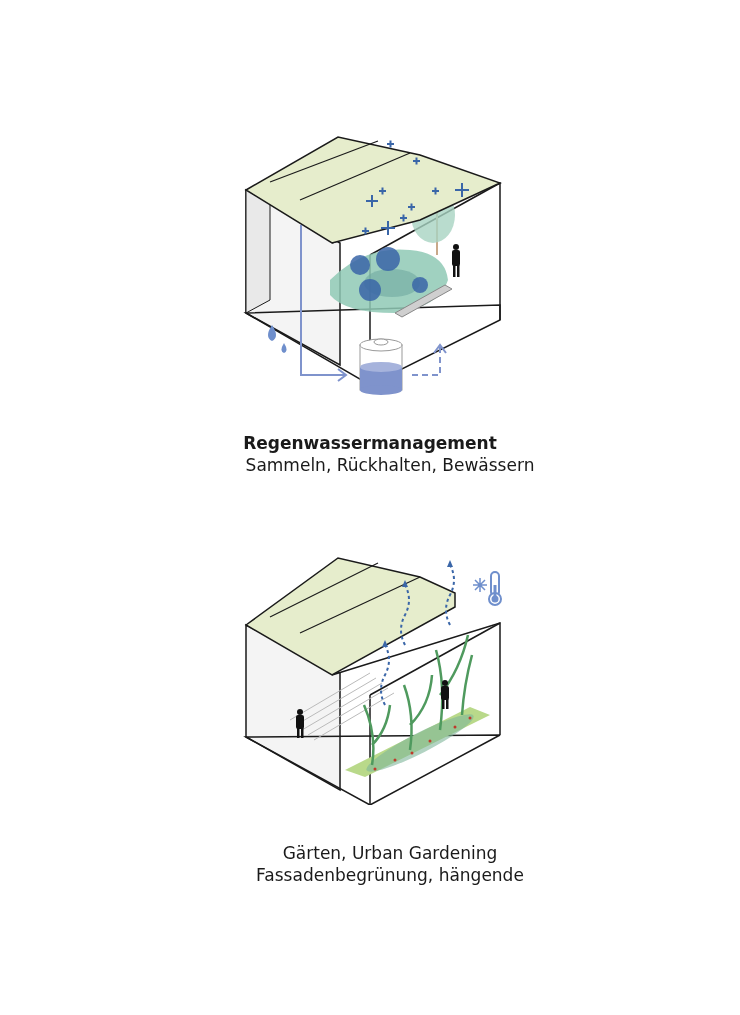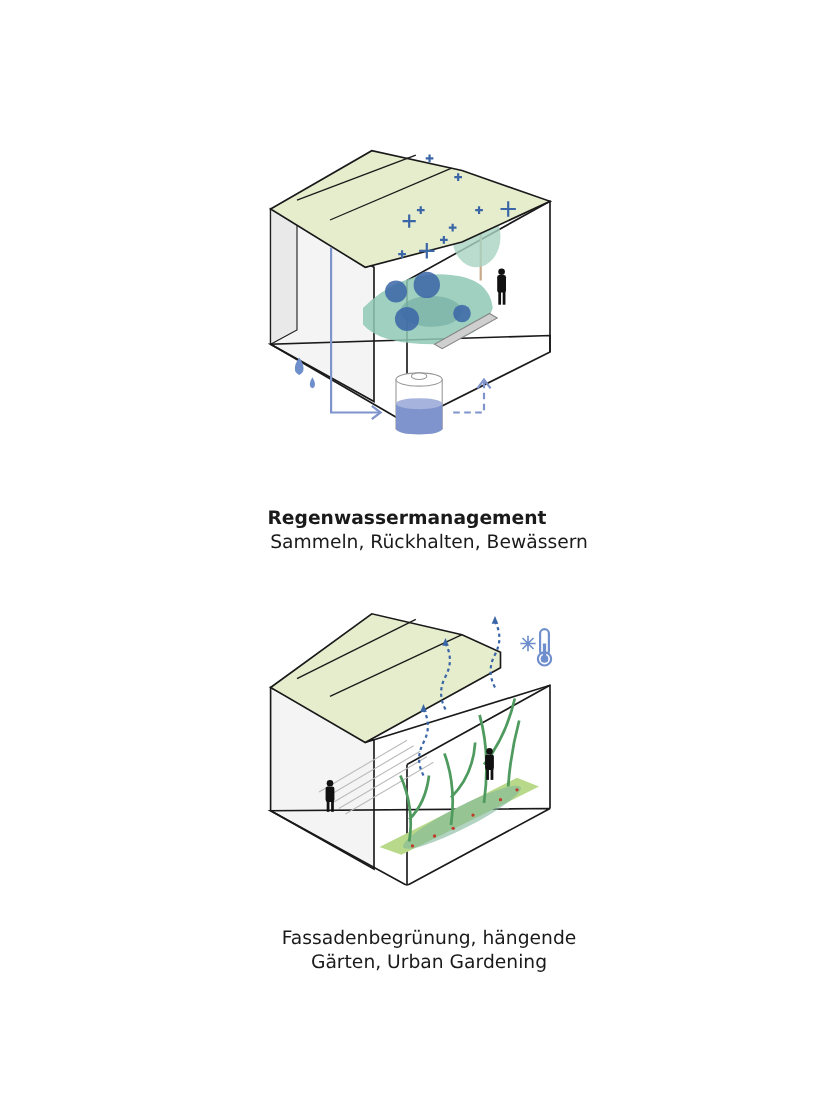--- a/index.html
+++ b/index.html
@@ -1,19 +1,19 @@
 <!DOCTYPE html>
 <html><head>
 <meta charset="utf-8">
 <style>
   html, body { margin:0; padding:0; background:#ffffff; }
   body { width:740px; height:1015px; position:relative; overflow:hidden; font-family:"DejaVu Sans", sans-serif; }
   .diagram { position:absolute; left:0; width:740px; }
   .caption { position:absolute; left:0; width:740px; text-align:center; color:#1a1a1a; }
-  .caption .title { font-weight:bold; font-size:17px; line-height:22px;margin-top:28px; }
+  .caption .title { font-weight:bold; font-size:17px; line-height:22px; }
   .caption .sub { font-size:17px; line-height:22px;margin-left:40px; }
   svg { display:block; }
 </style>
 </head>
 <body>
 
 <div class="diagram" style="top:135px;">
   <svg width="740" height="270" viewBox="0 0 740 270">
 
     <polygon points="246,55 340,108 340,230 246,178" fill="#f4f4f4" stroke="#1a1a1a" stroke-width="1.5"></polygon>
@@ -155,15 +155,15 @@
     </g>
     <g>
       <rect x="491" y="17" width="8" height="24" rx="4" fill="#fff" stroke="#6f8fcc" stroke-width="2"></rect>
       <circle cx="495" cy="44" r="6" fill="#fff" stroke="#6f8fcc" stroke-width="2"></circle>
       <circle cx="495" cy="44" r="3.5" fill="#6f8fcc"></circle>
       <rect x="493.5" y="30" width="3" height="12" fill="#6f8fcc"></rect>
     </g>
   </svg>
 </div>
 <div class="caption" style="top:842px;">
+  <div class="sub">Gärten, Urban Gardening</div>
   <div class="sub">Fassadenbegrünung, hängende</div>
-  <div class="sub">Gärten, Urban Gardening</div>
 </div>
 
 </body></html>

